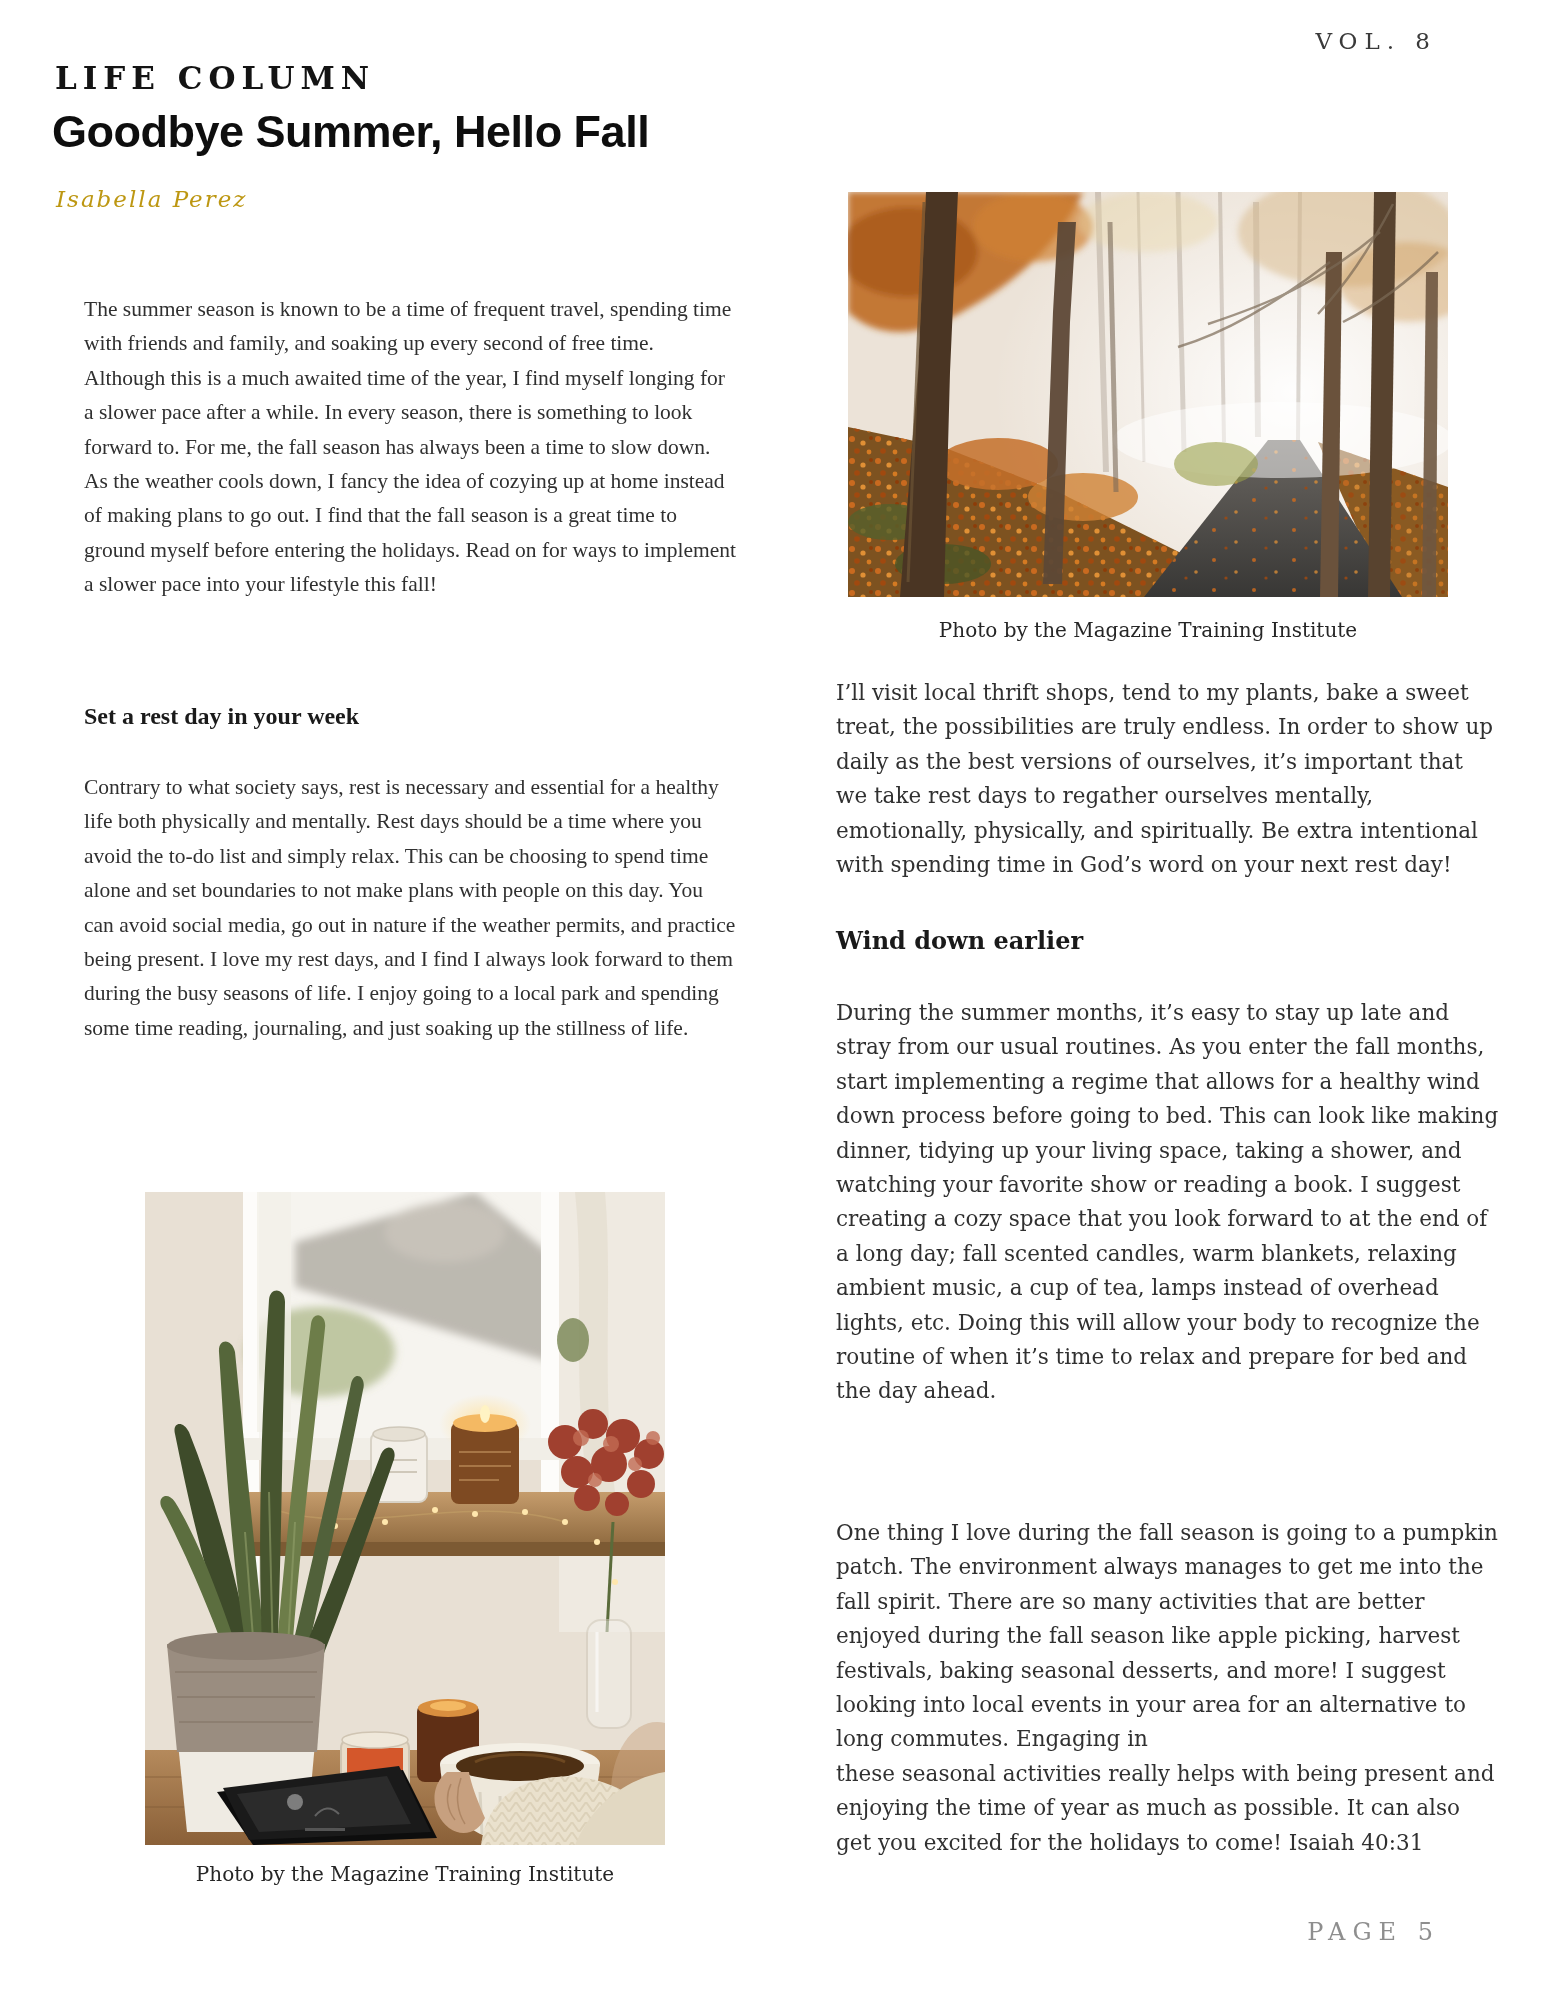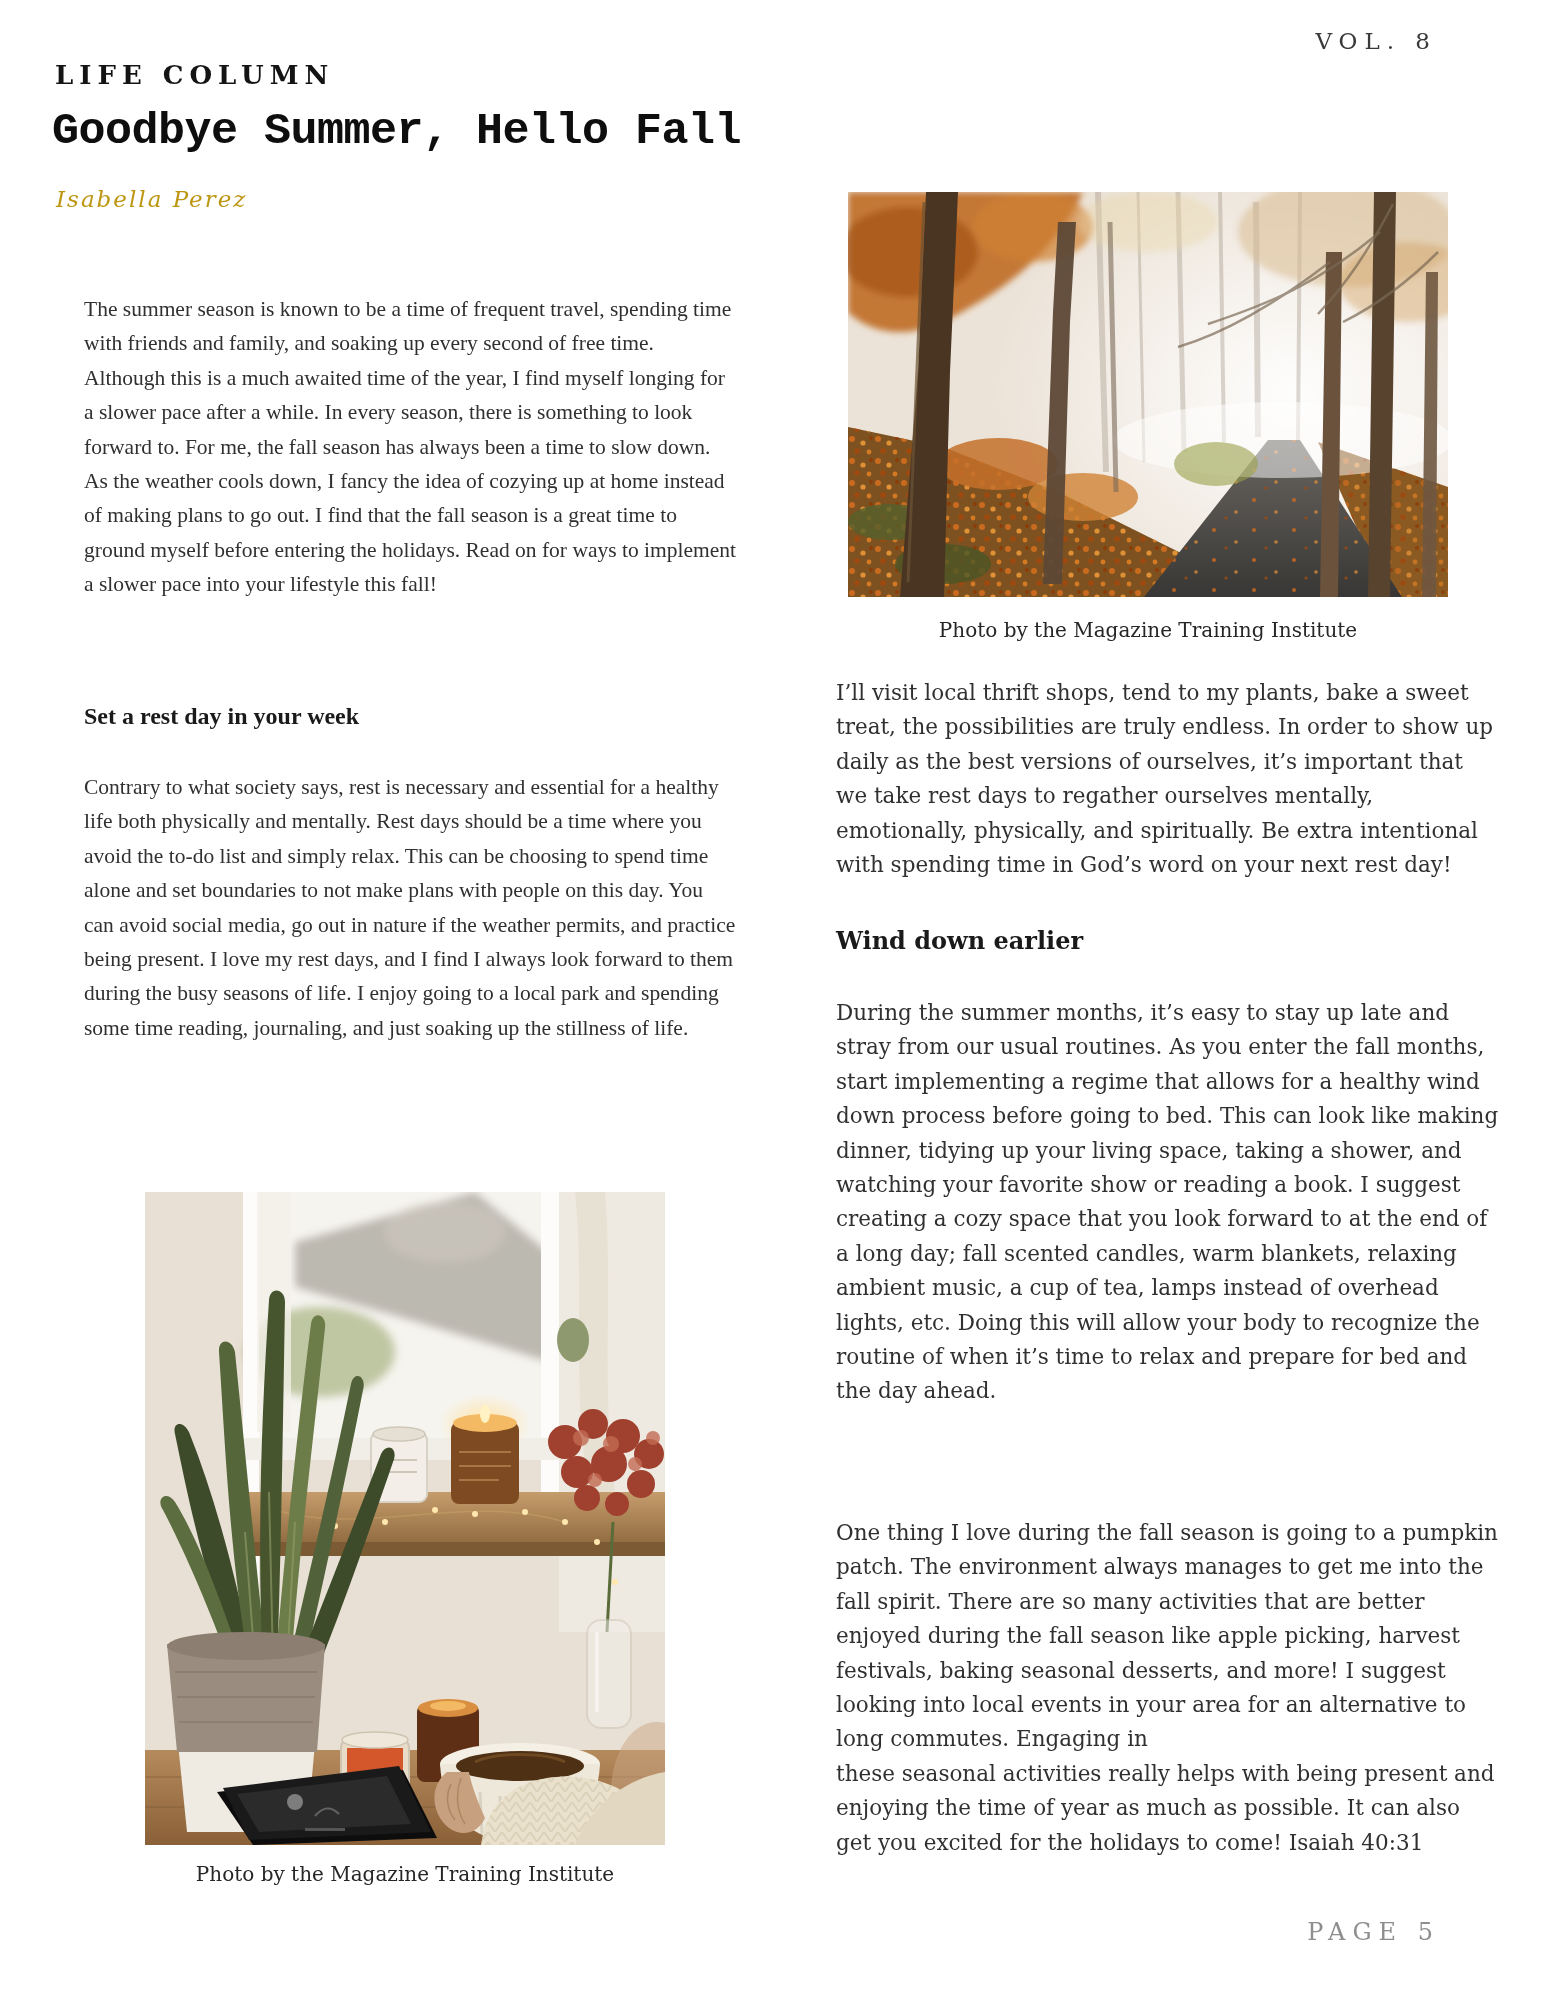--- a/index.html
+++ b/index.html
@@ -2,22 +2,22 @@
 <html><head>
 <meta charset="utf-8">
 <style>
   html,body{margin:0;padding:0;background:#ffffff;}
   .page{
     position:relative;width:1545px;height:2000px;background:#ffffff;
     font-family:"DejaVu Serif",serif;color:#2f2f2f;overflow:hidden;
   }
   .abs{position:absolute;}
   .vol{top:28px;right:108px;font-size:23px;letter-spacing:7px;color:#3a3a3a;}
-  .kicker{left:55px;top:60px;font-size:26px;font-weight:bold;letter-spacing:6px;color:#141414;}
-  .title{left:52px;top:106px;font-size:45px;font-weight:700;font-family:Liberation Mono, monospace;letter-spacing:-0.5px;color:#0e0e0e;}
+  .kicker{left:55px;top:60px;font-size:31px;font-weight:bold;letter-spacing:6px;color:#141414;}
+  .title{left:52px;top:106px;font-size:45px;font-weight:700;font-family:Liberation Sans, sans-serif;letter-spacing:-0.5px;color:#0e0e0e;}
   .author{left:56px;top:186px;font-size:23px;font-style:italic;letter-spacing:2px;color:#bd9712;}
   .body-text{font-size:21.5px;line-height:34.4px;color:#303030;text-align:left;}
   .col-left{left:84px;width:652px;font-family:Liberation Serif, serif;}
   .col-right{left:836px;width:664px;}
   .section-h{font-size:24px;font-weight:bold;color:#1a1a1a;}
   .caption{font-size:20px;color:#262626;text-align:center;}
   .prewrap{white-space:pre-line;}
   .footer{right:105px;top:1918px;font-size:24px;letter-spacing:7px;color:#8e8e8e;}
   .photo{display:block;}
   .photo-frame{line-height:0;}

